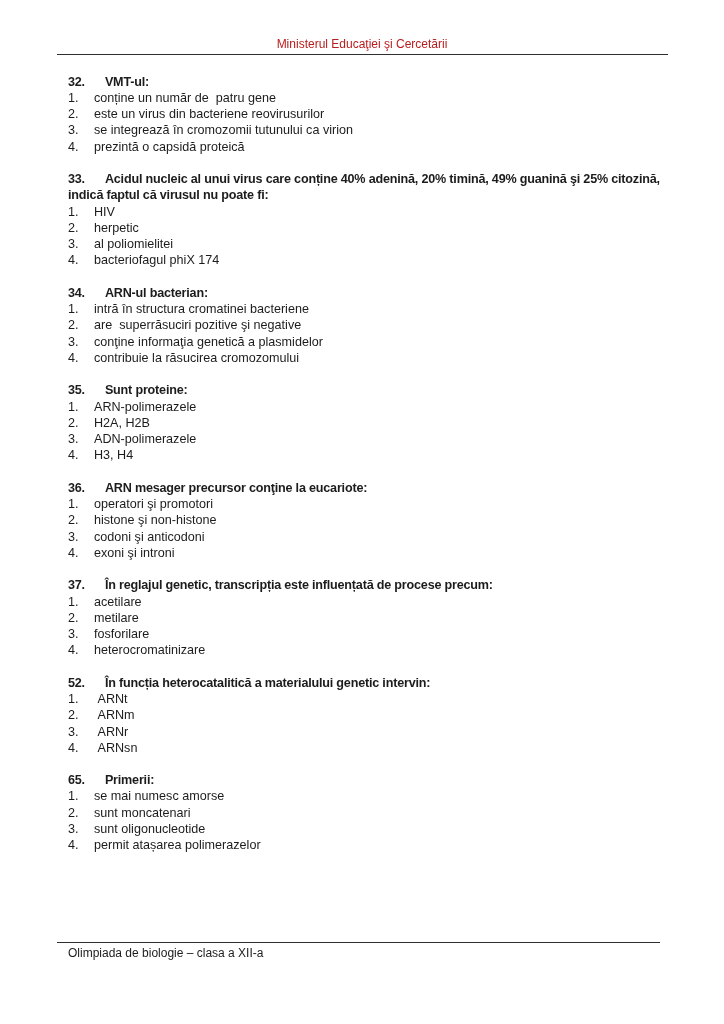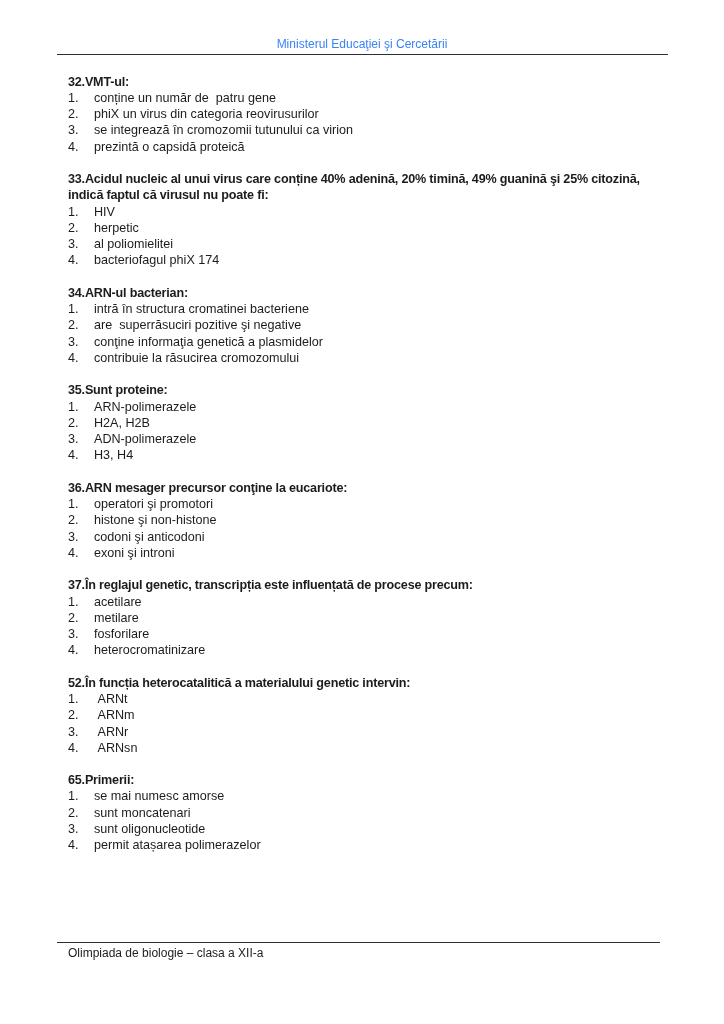--- a/index.html
+++ b/index.html
@@ -15,21 +15,21 @@
     font-family: "Liberation Sans", sans-serif;
     color: #1c1c1c;
     overflow: hidden;
   }
   
   .doc-header {
     padding-top: 38px;
     text-align: center;
     font-size: 12px;
     line-height: 13.5px;
-    color: #3b82f6;
+    color: #b91c1c;
   }
   .header-rule {
     margin: 2px 56px 0 57px;
     border: none;
     border-top: 1.2px solid #2f2f2f;
     height: 0;
   }
   
   .content {
     margin: 19px 56px 0 68px;
@@ -38,21 +38,21 @@
   .question {
     margin: 0 0 16px 0;
   }
   .q-title {
     margin: 0;
     font-size: 12.6px;
     font-weight: bold;
     line-height: 16.3px;
     letter-spacing: -0.2px;
   }
-  .q-num { margin-right: 0; }
+  .q-num { margin-right: 20px; }
   .q-options { margin: 0; }
   .q-option {
     display: flex;
     font-size: 12.6px;
     line-height: 16.3px;
   }
   .opt-num {
     flex: none;
     width: 26px;
   }
@@ -96,21 +96,21 @@
   <section class="question">
     <h2 class="q-title"><span class="q-num">32.</span><span>VMT-ul:</span></h2>
     <div class="q-options">
   <div class="q-option">
     <span class="opt-num">1.</span>
     <span class="opt-text">conține un număr de  patru gene</span>
   </div>
 
   <div class="q-option">
     <span class="opt-num">2.</span>
-    <span class="opt-text">phiX un virus din categoria reovirusurilor</span>
+    <span class="opt-text">este un virus din bacteriene reovirusurilor</span>
   </div>
 
   <div class="q-option">
     <span class="opt-num">3.</span>
     <span class="opt-text">se integrează în cromozomii tutunului ca virion</span>
   </div>
 
   <div class="q-option">
     <span class="opt-num">4.</span>
     <span class="opt-text">prezintă o capsidă proteică</span>

